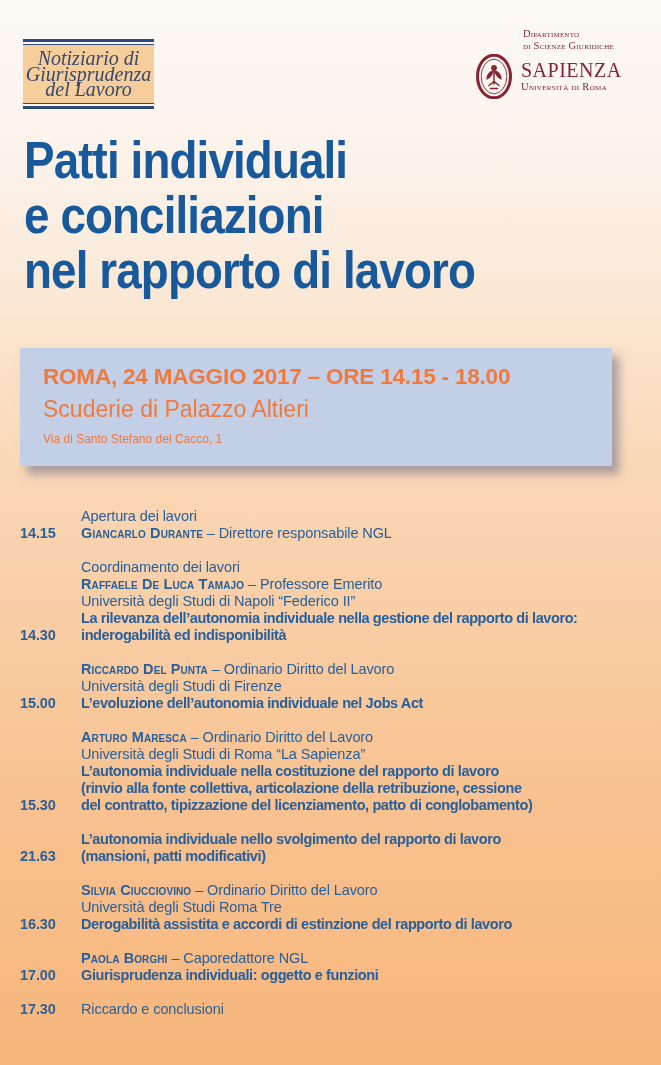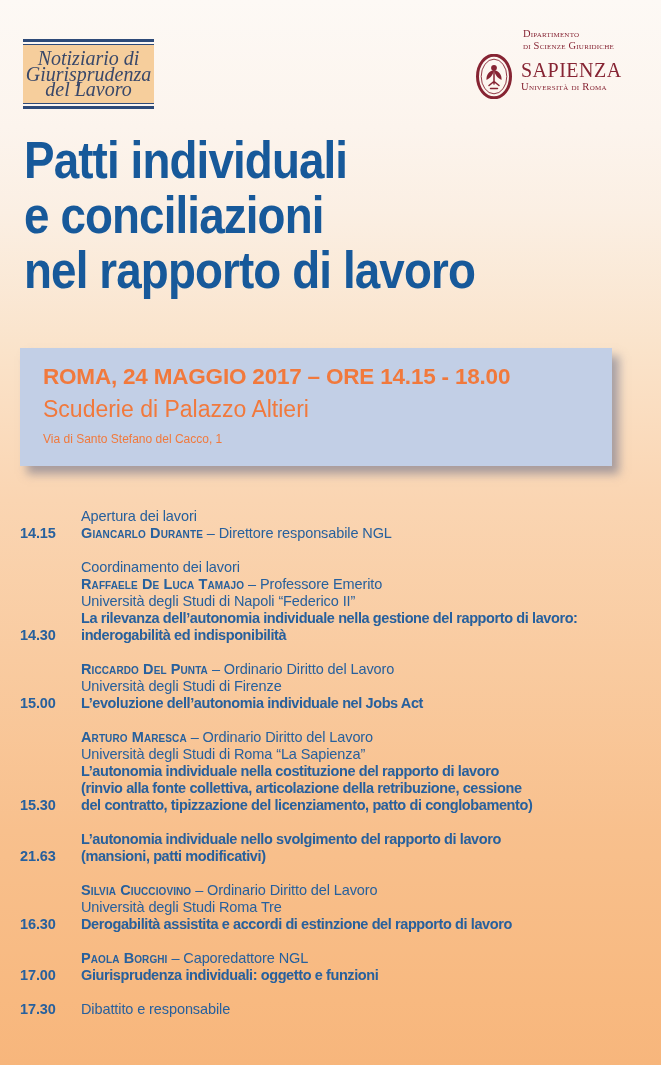--- a/index.html
+++ b/index.html
@@ -188,18 +188,18 @@
       <div class="sched-item">
         <div class="sched-time">17.00</div>
         <div class="sched-rows">
           <div class="row speaker"><span class="sp-name">Paola Borghi</span><span> – Caporedattore NGL</span></div>
           <div class="row bold">Giurisprudenza individuali: oggetto e funzioni</div>
         </div>
       </div>
       <div class="sched-item">
         <div class="sched-time">17.30</div>
         <div class="sched-rows">
-          <div class="row plain">Dibattito e responsabile</div>
+          <div class="row plain">Riccardo e conclusioni</div>
         </div>
       </div>
     </div>
 
 </div>
 
 </body></html>

